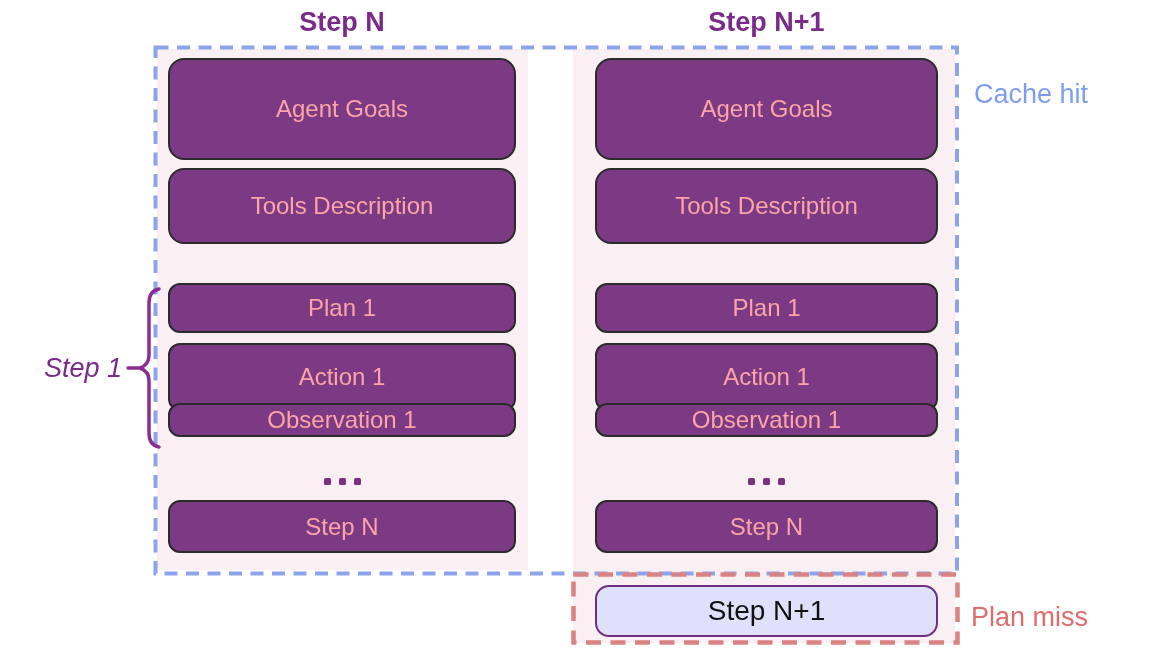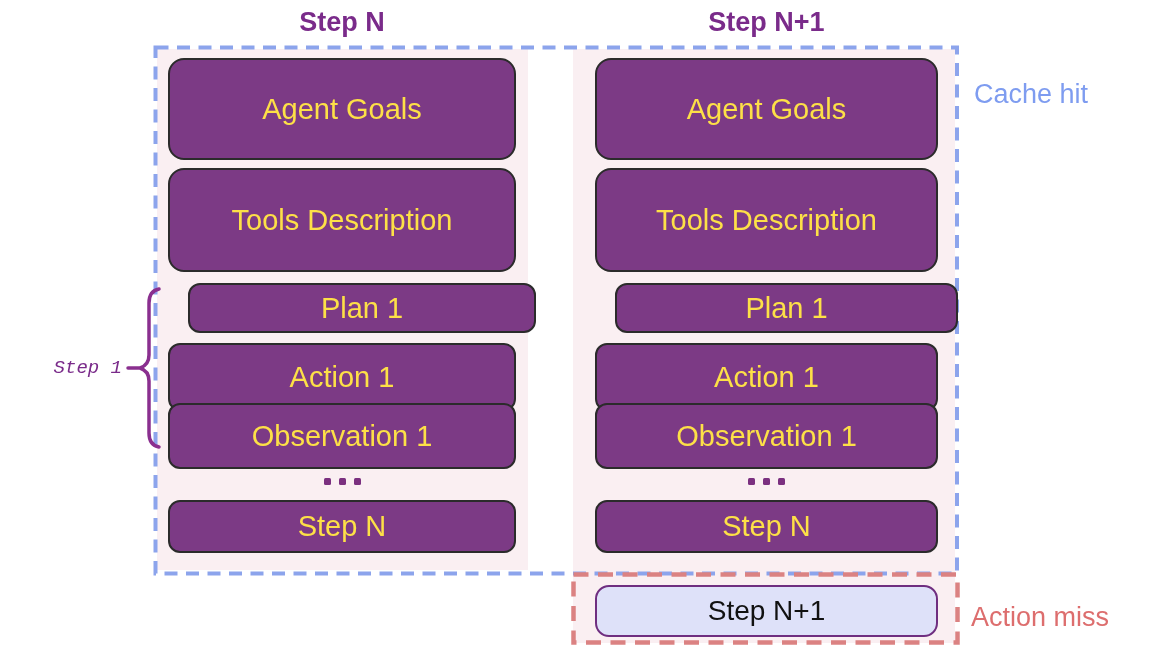--- a/index.html
+++ b/index.html
@@ -33,38 +33,38 @@
     color: #7a2b8a;
   }
   .col-title.left  { left: 168px; width: 348px; }
   .col-title.right { left: 595px; width: 343px; }
 
   .pbox {
     position: absolute;
     box-sizing: border-box;
     background: #7c3a85;
     border: 2px solid #2b2b2b;
-    color: #fde047;
-    font-size: 29px;
+    color: #fca5a5;
+    font-size: 24px;
     display: flex;
     align-items: center;
     justify-content: center;
     text-align: center;
   }
   .pbox.big   { border-radius: 16px; }
   .pbox.small { border-radius: 12px; }
 
   .col-left  .pbox { left: 168px; width: 348px; }
   .col-right .pbox { left: 595px; width: 343px; }
 
   .row-goals { top: 58px;  height: 102px; }
-  .row-tools { top: 168px; height: 104px; }
-  .row-plan  { top: 283px; height: 50px; margin-left: 20px; }
+  .row-tools { top: 168px; height: 76px; }
+  .row-plan  { top: 283px; height: 50px; }
   .row-act   { top: 343px; height: 68px; }
-  .row-obs   { top: 403px; height: 66px; }
+  .row-obs   { top: 403px; height: 34px; }
   .row-stepn { top: 500px; height: 53px; }
 
   .dots {
     position: absolute;
     top: 474px;
     height: 14px;
     display: flex;
     align-items: center;
     justify-content: center;
     gap: 8px;
@@ -105,24 +105,23 @@
   .cache-miss { left: 971px; top: 602px; color: #dd6e6e; }
 
   .step1-label {
     position: absolute;
     left: 14px;
     top: 351px;
     width: 108px;
     height: 34px;
     line-height: 34px;
     text-align: right;
-    font-size: 19px;
+    font-size: 27px;
     font-style: italic;
     color: #7a2b8a;
-    font-family: Liberation Mono, monospace;
   }
 </style>
 </head>
 <body>
 
 <div class="canvas">
 
   <svg class="overlay" viewBox="0 0 1158 670">
     <rect x="157" y="49" width="371" height="521" fill="#faeff2"></rect>
     <rect x="573" y="49" width="382" height="594" fill="#faeff2"></rect>
@@ -157,16 +156,16 @@
     <div class="dots">
       <span class="dot"></span>
       <span class="dot"></span>
       <span class="dot"></span>
     </div>
     <div class="pbox small row-stepn">Step N</div>
     <div class="newstep-box">Step N+1</div>
   </div>
 
   <div class="cache-label cache-hit">Cache hit</div>
-  <div class="cache-label cache-miss">Action miss</div>
+  <div class="cache-label cache-miss">Plan miss</div>
   <div class="step1-label">Step 1</div>
 
 </div>
 
 </body></html>

